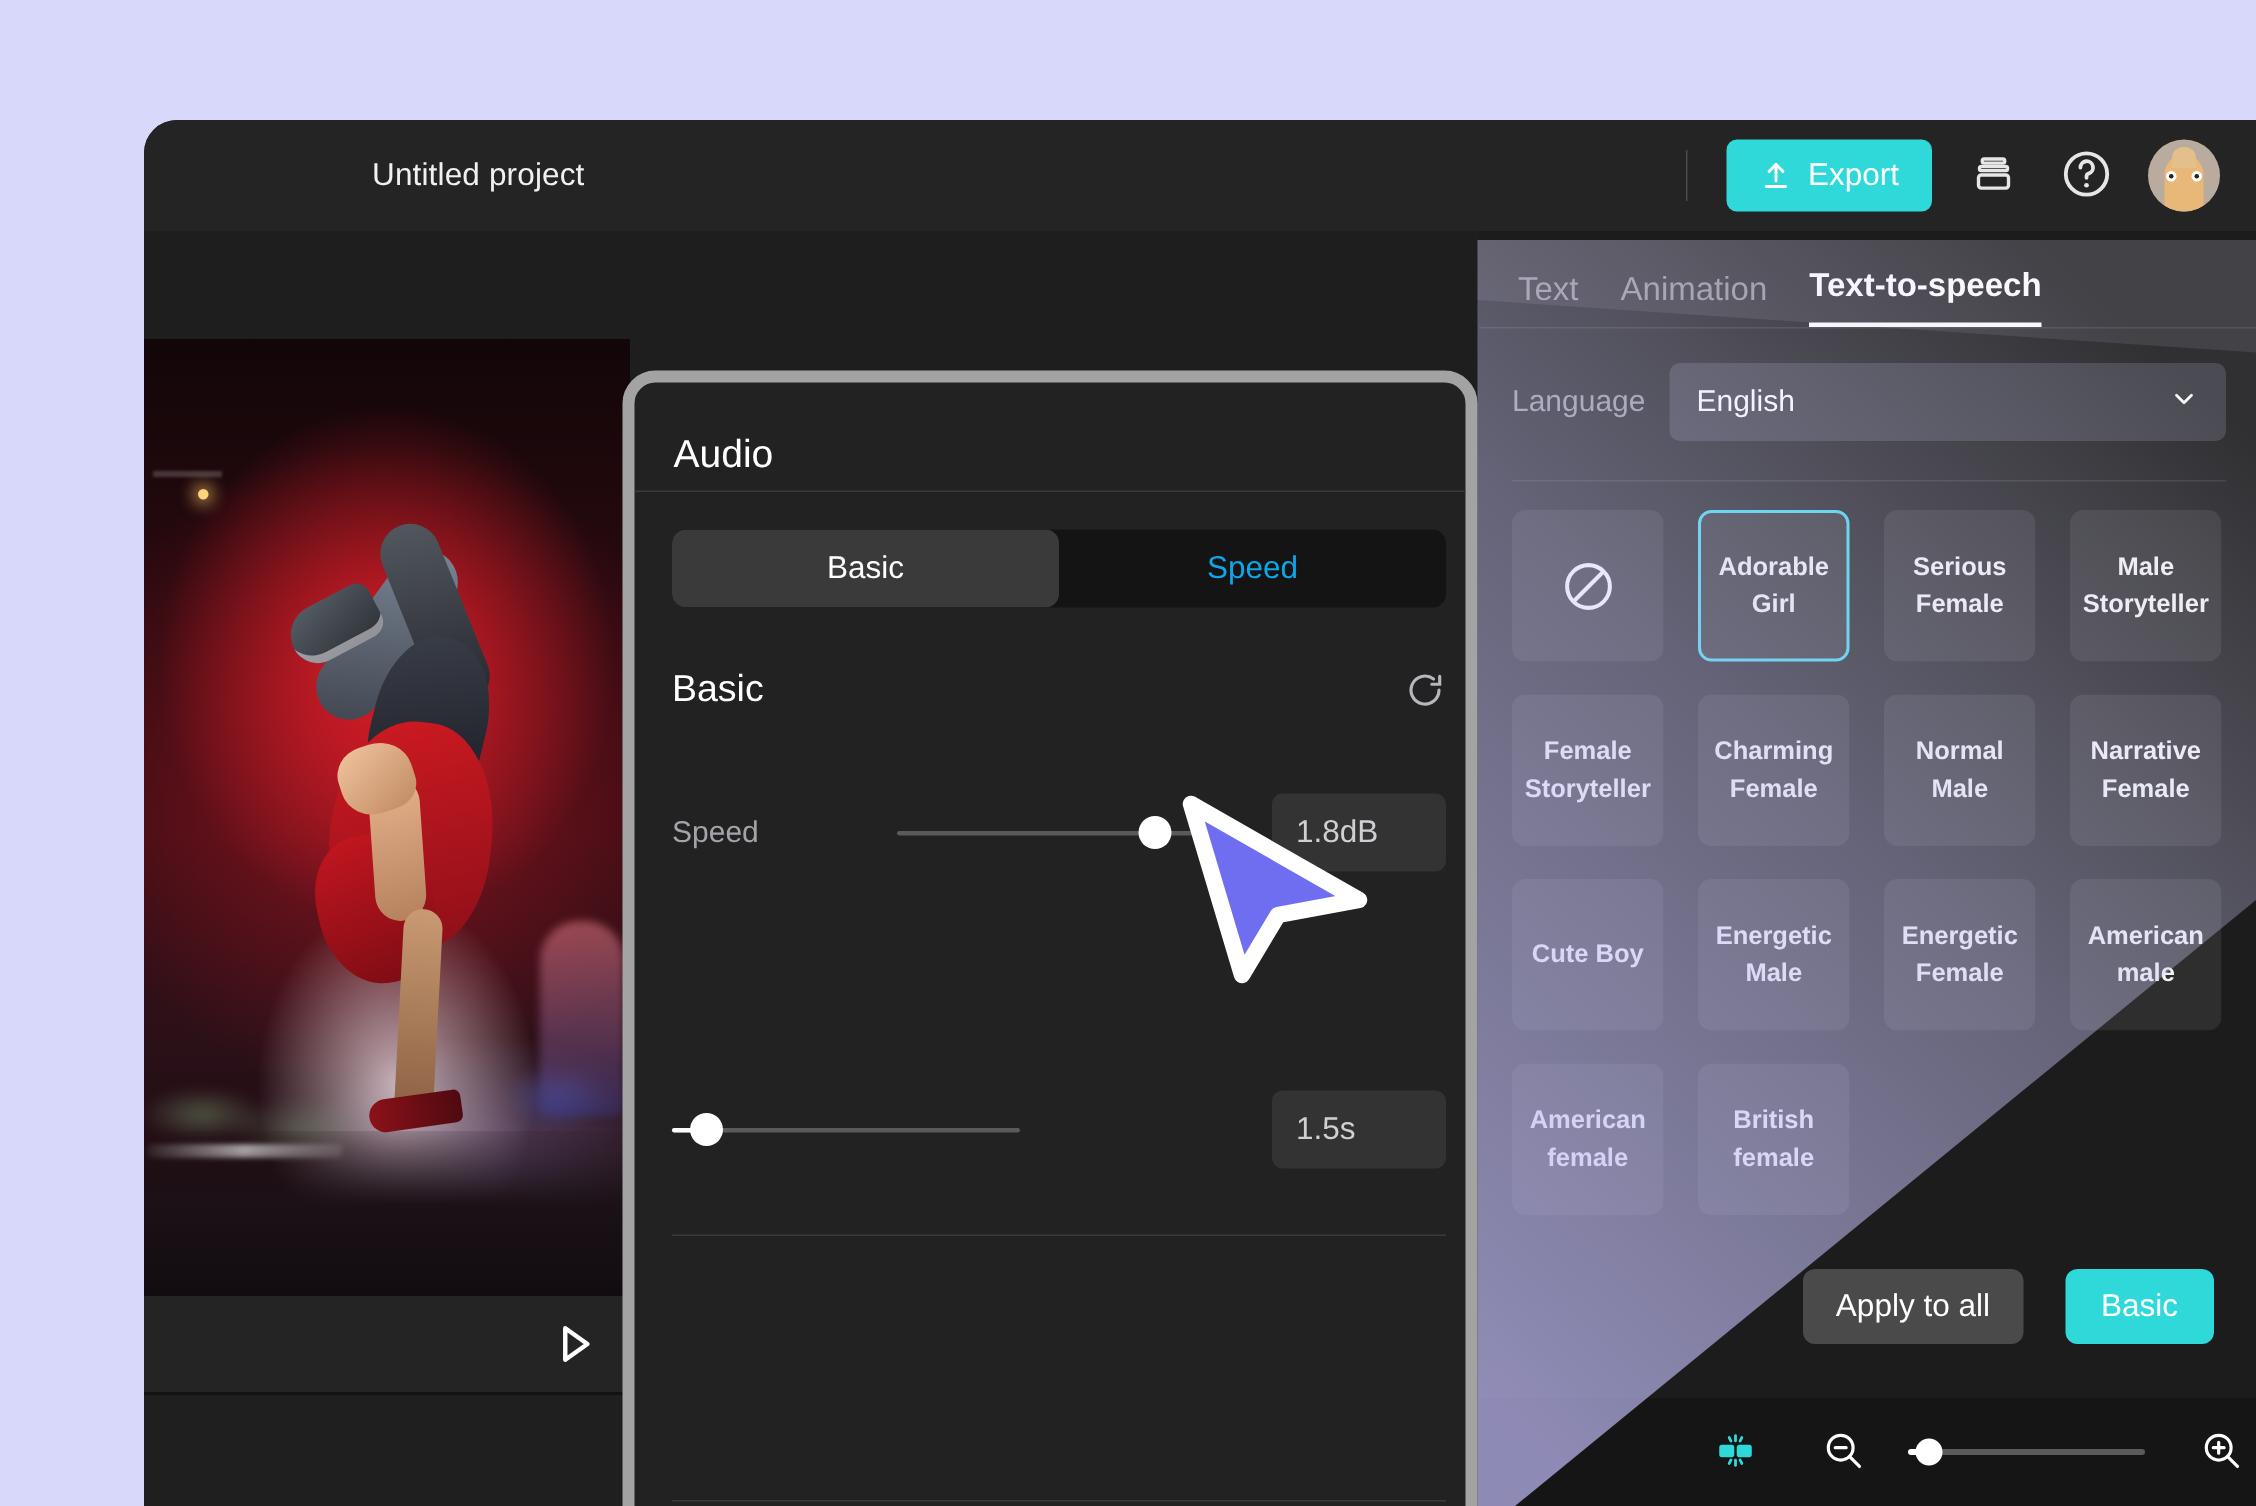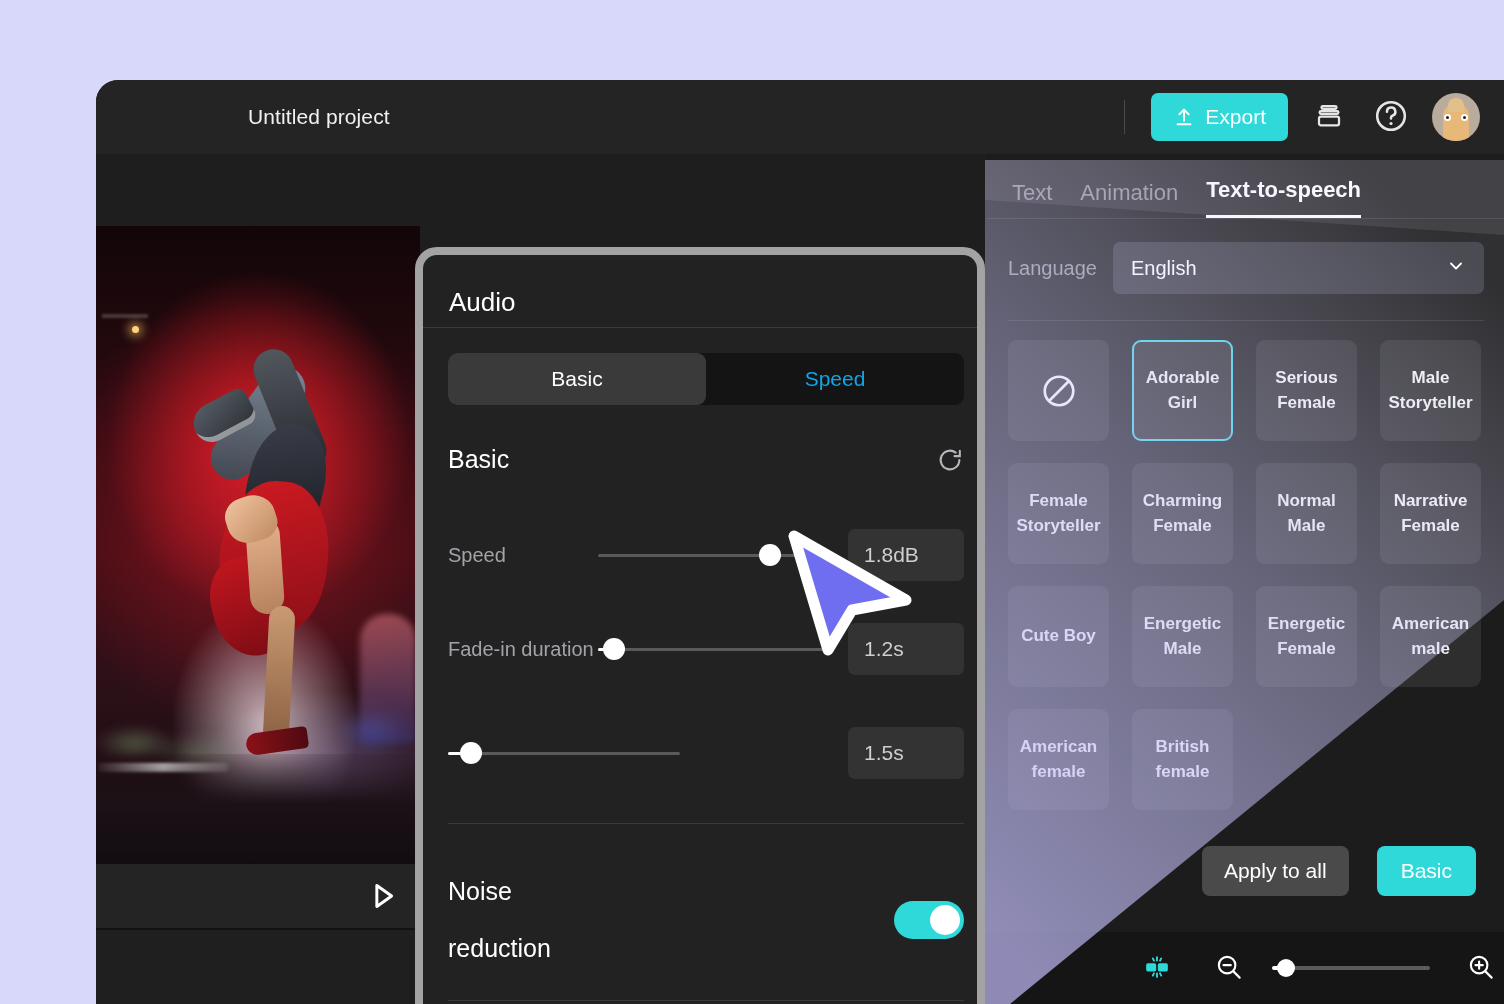--- a/index.html
+++ b/index.html
@@ -537,47 +537,32 @@
 
   <div class="slider-row" style="top:268px;">
     <span class="sr-label">Speed</span>
     <div class="sr-track-wrap">
       <div class="sr-track"></div>
       <div class="sr-thumb" style="left:74%;"></div>
     </div>
     <input class="sr-value" readonly="" value="1.8dB" style="">
   </div>
 
-  <div class="slider-row" style="top:362px;">
-    <span class="sr-label">Fade-in duration</span>
-    <div class="sr-track-wrap">
-      <div class="sr-track"></div>
-      <div class="sr-fill" style="width:7%;"></div>
-      <div class="sr-thumb" style="left:7%;"></div>
-    </div>
-    <input class="sr-value" readonly="" value="1.2s" style="">
-  </div>
 
   <div class="slider-row" style="top:466px;">
     <div class="sr-track-wrap">
       <div class="sr-track"></div>
       <div class="sr-fill" style="width:10%;"></div>
       <div class="sr-thumb" style="left:10%;"></div>
     </div>
     <input class="sr-value" readonly="" value="1.5s" style="">
   </div>
 
   <div class="dlg-rule2"></div>
 
-  <div class="noise-row">
-    <span class="noise-label"><span>Noise</span><br><span>reduction</span></span>
-    <button class="toggle">
-      <span class="knob"></span>
-    </button>
-  </div>
   <div class="dlg-rule3"></div>
 </div>
 
 <svg class="cursor" width="130" height="130" viewBox="0 0 130 130">
   <path d="M8 8 L120 72 L66 82 L42 122 Z" fill="#6f6ef0" stroke="#ffffff" stroke-width="11" stroke-linejoin="round"></path>
 </svg>
 
 </div>
 
 </body></html>

